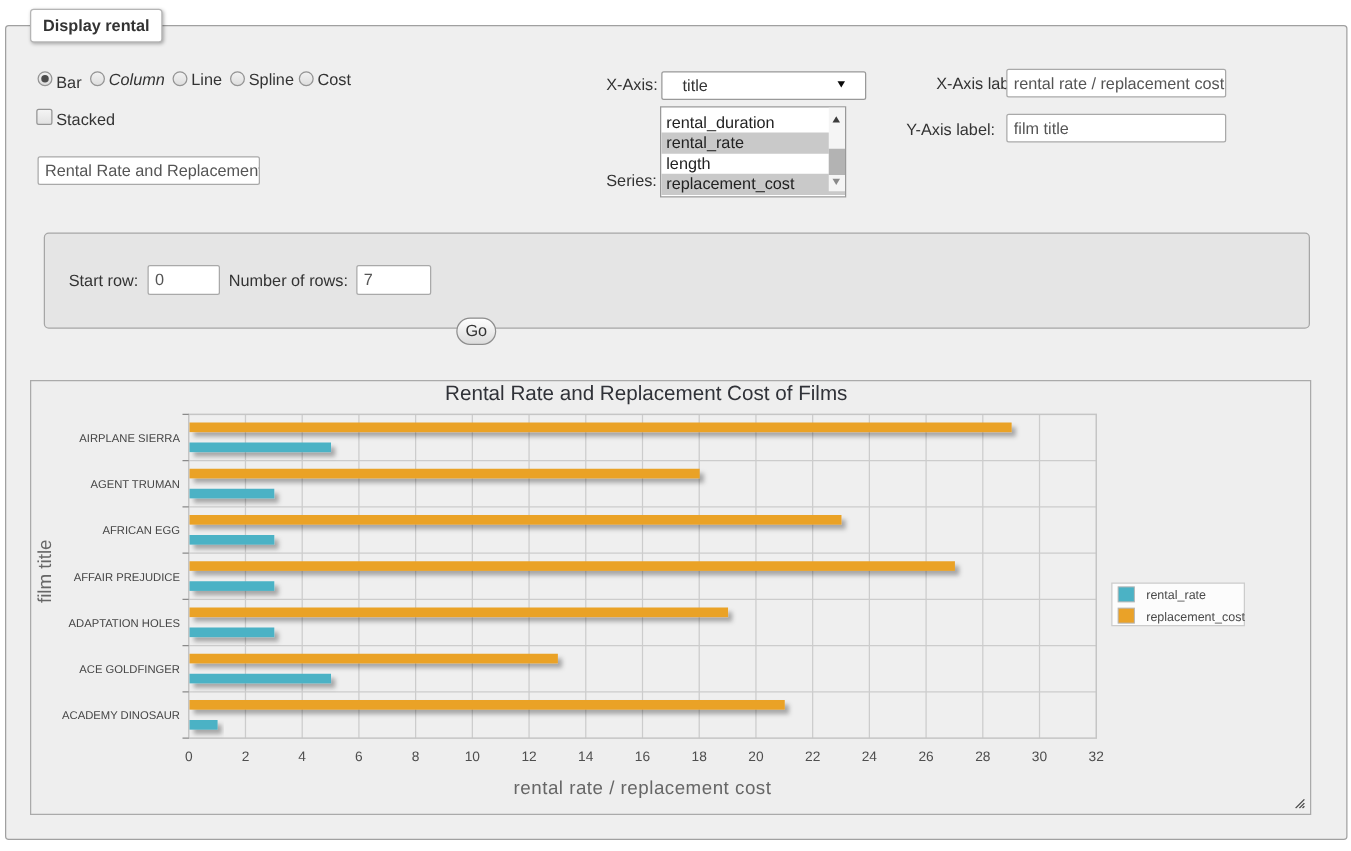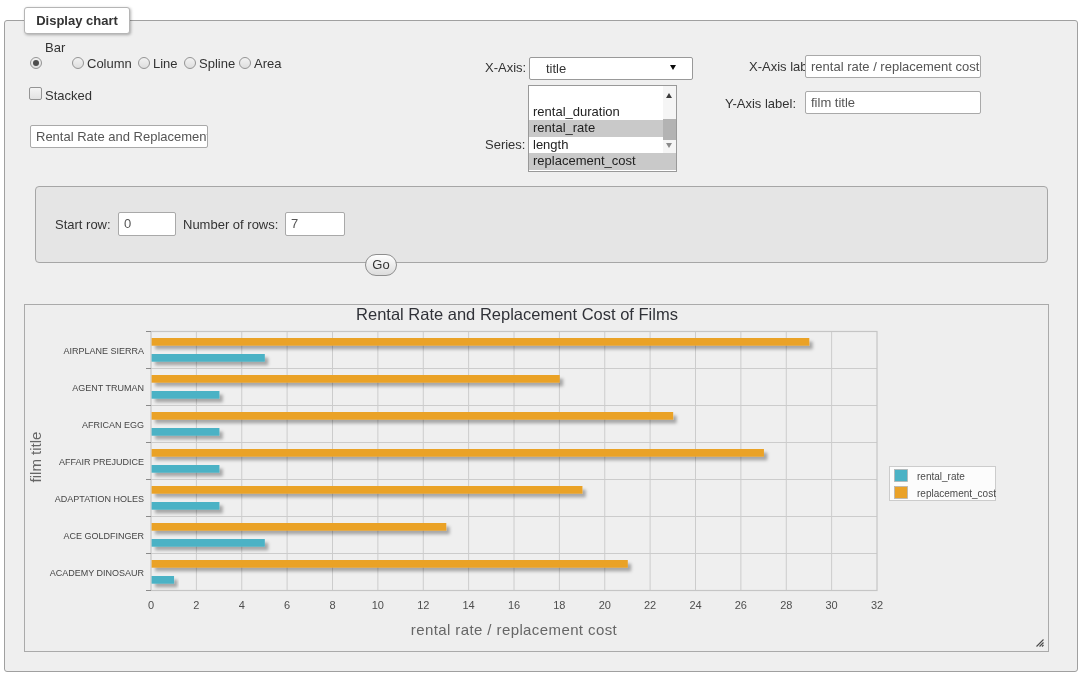--- a/index.html
+++ b/index.html
@@ -9,43 +9,43 @@
   .inp{position:absolute;background:#fff;border:1px solid #a9a9a9;border-radius:2px;font-size:13px;color:#555;padding:0 0 0 5px;line-height:21px;white-space:nowrap;overflow:hidden;}
   .radio{position:absolute;width:10px;height:10px;border:1px solid #949494;border-radius:50%;background:linear-gradient(#f2f2f2,#dedede);}
   .radio.on::after{content:"";position:absolute;left:2px;top:2px;width:6px;height:6px;border-radius:50%;background:#4d4d4d;}
   .check{position:absolute;width:11px;height:11px;border:1px solid #949494;border-radius:2px;background:linear-gradient(#f4f4f4,#e2e2e2);}
 </style>
 </head>
 <body>
 
 <div class="abs" style="left:4px;top:20px;width:1072px;height:650px;border:1px solid #a0a0a0;border-radius:3px;background:#efefef;"></div>
 
-<div class="abs" style="left:24px;top:7px;width:104px;height:25px;background:#fff;border:1px solid #b5b5b5;border-radius:3px;box-shadow:1px 1px 3px rgba(0,0,0,0.3);z-index:3;text-align:center;font-size:13px;font-weight:bold;color:#333;line-height:25px;">Display chart</div>
+<div class="abs" style="left:24px;top:7px;width:104px;height:25px;background:#fff;border:1px solid #b5b5b5;border-radius:3px;box-shadow:1px 1px 3px rgba(0,0,0,0.3);z-index:3;text-align:center;font-size:13px;font-weight:bold;color:#333;line-height:25px;">Display rental</div>
 
 <div class="radio on" style="left:30px;top:57px;"></div>
-<div class="abs lbl" style="left:45px;top:40px;">Bar</div>
+<div class="abs lbl" style="left:45px;top:58px;">Bar</div>
 <div class="radio" style="left:72px;top:57px;"></div>
-<div class="abs lbl" style="left:87px;top:56px;">Column</div>
+<div class="abs lbl" style="left:87px;top:56px;font-style:italic;">Column</div>
 <div class="radio" style="left:138px;top:57px;"></div>
 <div class="abs lbl" style="left:153px;top:56px;">Line</div>
 <div class="radio" style="left:184px;top:57px;"></div>
 <div class="abs lbl" style="left:199px;top:56px;">Spline</div>
 <div class="radio" style="left:239px;top:57px;"></div>
-<div class="abs lbl" style="left:254px;top:56px;">Area</div>
+<div class="abs lbl" style="left:254px;top:56px;">Cost</div>
 
 <div class="check" style="left:29px;top:87px;"></div>
 <div class="abs lbl" style="left:45px;top:88px;">Stacked</div>
 
 <div class="inp" style="left:30px;top:125px;width:171px;height:21px;">Rental Rate and Replacement Cost of Films</div>
 
 <div class="abs lbl" style="left:485px;top:60px;">X-Axis:</div>
 <div class="abs" style="left:529px;top:57px;width:146px;height:21px;background:#fff;border:1px solid #999;border-radius:2px;font-size:13px;color:#333;line-height:21px;padding-left:16px;">title</div>
 <div class="abs" style="left:670px;top:65px;width:0;height:0;border-left:3px solid transparent;border-right:3px solid transparent;border-top:5.5px solid #0a0a0a;"></div>
 
-<div class="abs" style="left:528px;top:85px;width:147px;height:67px;background:#fff;border:1px solid #999;font-size:13px;color:#222;overflow:hidden;padding-top:18px;">
+<div class="abs" style="left:528px;top:85px;width:147px;height:67px;background:#fff;border:1px solid #999;font-size:13px;color:#222;overflow:hidden;padding-top:4px;">
   <div style="height:16.4px;line-height:16.4px;padding-left:4px;">rental_duration</div>
   <div style="height:16.4px;line-height:16.4px;padding-left:4px;background:#c9c9c9;">rental_rate</div>
   <div style="height:16.4px;line-height:16.4px;padding-left:4px;">length</div>
   <div style="height:16.4px;line-height:16.4px;padding-left:4px;background:#c9c9c9;">replacement_cost</div>
 
   <div style="position:absolute;right:0;top:0;width:13px;height:67px;background:#f5f5f5;">
     <div style="position:absolute;left:3px;top:7px;width:0;height:0;border-left:3.5px solid transparent;border-right:3.5px solid transparent;border-bottom:5px solid #3c3c3c;"></div>
     <div style="position:absolute;left:0px;top:33px;width:13px;height:21px;background:#b3b3b3;"></div>
     <div style="position:absolute;left:3px;top:57px;width:0;height:0;border-left:3.5px solid transparent;border-right:3.5px solid transparent;border-top:5px solid #8a8a8a;"></div>
   </div>

